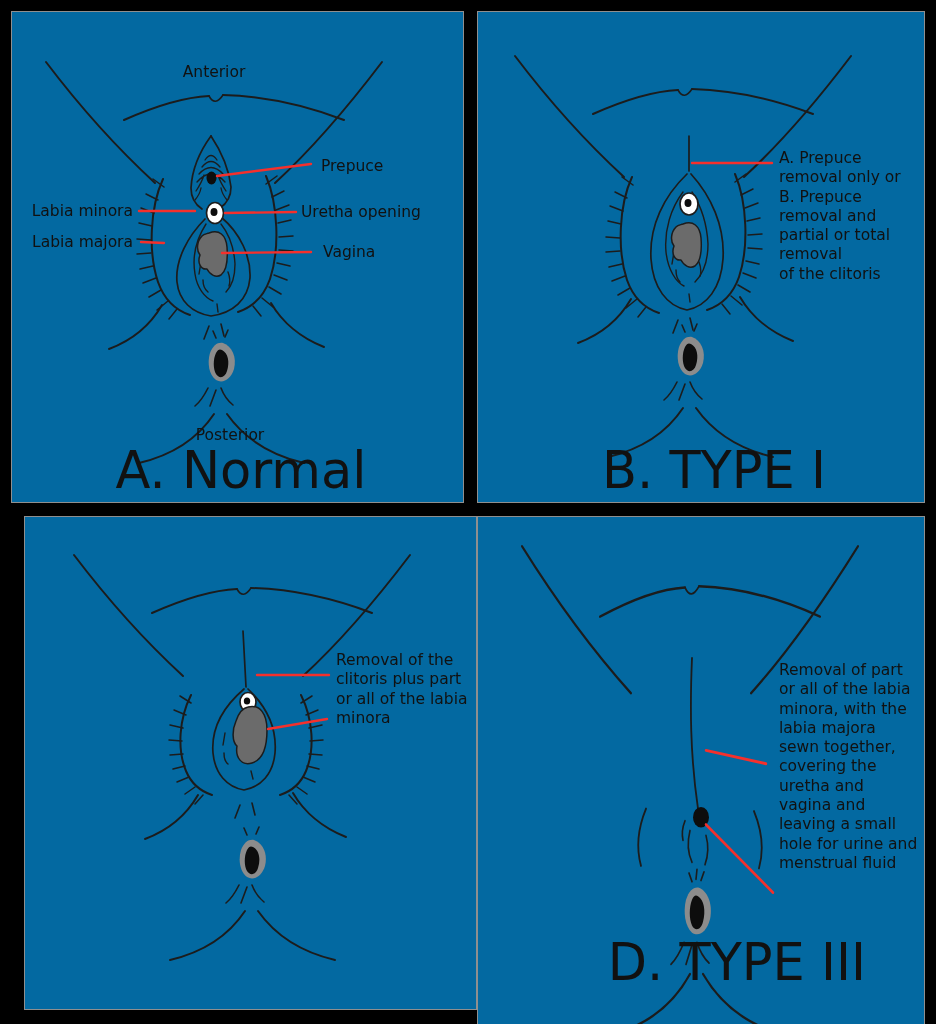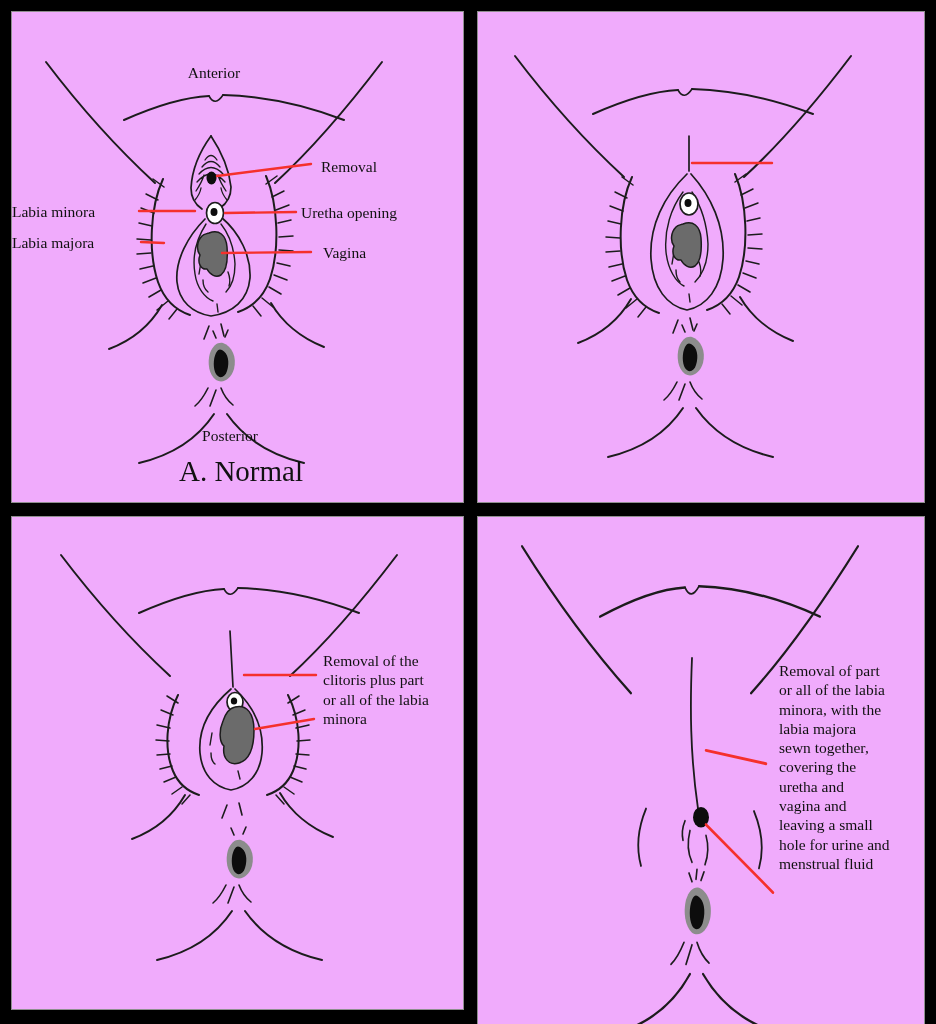--- a/index.html
+++ b/index.html
@@ -1,30 +1,30 @@
 <!DOCTYPE html>
 <html><head>
 <meta charset="utf-8">
 <style>
   html,body{margin:0;padding:0;}
   body{
     width:936px;height:1024px;position:relative;background:#000000;
     font-family:"DejaVu Sans","Liberation Sans",sans-serif;color:#111111;
   }
-  .panel{position:absolute;background:#f0abfc;border:1px solid #8f8f8f;box-sizing:border-box;overflow:hidden;font-family:Liberation Serif, serif;}
+  .panel{position:absolute;background:#0369a1;border:1px solid #8f8f8f;box-sizing:border-box;overflow:hidden;}
   #panel-a{left:11px;top:11px;width:453px;height:492px;}
   #panel-b{left:477px;top:11px;width:448px;height:492px;}
-  #panel-c{left:11px;top:516px;width:453px;height:494px;}
+  #panel-c{left:24px;top:516px;width:453px;height:494px;}
   #panel-d{left:477px;top:516px;width:448px;height:600px;}
   svg.art{position:absolute;left:0;top:0;width:100%;height:100%;}
   .lbl{position:absolute;font-size:15.5px;line-height:19px;white-space:nowrap;}
   .ann{position:absolute;font-size:15.5px;line-height:19.3px;white-space:pre-line;}
-  .ttl{position:absolute;font-size:29px;line-height:44px;white-space:nowrap;transform:translateX(-50%);}
+  .ttl{position:absolute;font-size:51px;line-height:44px;white-space:nowrap;transform:translateX(-50%);}
   .ctr{transform:translateX(-50%);}
-  .ralign{}
+  .ralign{text-align:right;}
 </style>
 </head>
 <body>
 
 <div class="panel" id="panel-a">
   <svg class="art" viewBox="0 0 451 490" preserveAspectRatio="none">
     <g stroke="#1c1c1c" fill="none" stroke-width="2" stroke-linecap="round" stroke-linejoin="round">
       <path d="M34 50 C78 108 118 148 143 171"></path>
       <path d="M370 50 C326 108 288 148 263 171"></path>
       <path d="M112 108 C148 92 176 85 197 84"></path>
@@ -63,21 +63,21 @@
     </g>
     <g stroke="#f5302c" stroke-width="2.4" stroke-linecap="round">
       <path d="M299 152 L205 164"></path>
       <path d="M284 200 L213 201"></path>
       <path d="M299 240 L210 241"></path>
       <path d="M127 199 L183 199"></path>
       <path d="M129 230 L152 231"></path>
     </g>
   </svg>
   <div class="lbl ctr" style="left:202px;top:51px;">Anterior</div>
-  <div class="lbl" style="left:309px;top:145px;">Removal</div>
+  <div class="lbl" style="left:309px;top:145px;">Prepuce</div>
   <div class="lbl ralign" style="left:0;width:121px;top:190px;">Labia minora</div>
   <div class="lbl" style="left:289px;top:191px;">Uretha opening</div>
   <div class="lbl ralign" style="left:0;width:121px;top:221px;">Labia majora</div>
   <div class="lbl" style="left:311px;top:231px;">Vagina</div>
   <div class="lbl ctr" style="left:218px;top:414px;">Posterior</div>
   <div class="ttl" style="left:229px;top:437px;">A. Normal</div>
 </div>
 
 <div class="panel" id="panel-b">
   <svg class="art" viewBox="0 0 446 490" preserveAspectRatio="none">
@@ -110,20 +110,28 @@
       <path stroke-width="1.4" d="M214 180 C223 194 229 212 230 232 C230 248 225 262 217 270"></path>
       <path stroke-width="1.4" d="M196 240 l-2 12 M198 258 q0 8 4 12 M221 250 q3 8 1 14 M211 282 l1 8"></path>
       <ellipse cx="211" cy="192" rx="9" ry="11" fill="#ffffff"></ellipse>
       <ellipse cx="210" cy="191" rx="3.5" ry="4" fill="#0d0d0d" stroke="none"></ellipse>
       <path fill="#6b6b6b" stroke-width="1.5" d="M205 212 C215 208 222 214 223 226 C224 239 222 250 217 254 C212 257 206 254 203 248 C197 249 193 242 196 234 C192 229 193 220 198 215 C200 213 202 213 205 212 Z"></path>
     </g>
     <g stroke="#f5302c" stroke-width="2.4" stroke-linecap="round">
       <path d="M214 151 L294 151"></path>
     </g>
   </svg>
+  <div class="ann" style="left:301px;top:137px;">A. Prepuce
+removal only or
+B. Prepuce
+removal and
+partial or total
+removal
+of the clitoris</div>
+  <div class="ttl" style="left:236px;top:437px;">B. TYPE I</div>
 </div>
 
 <div class="panel" id="panel-c">
   <svg class="art" viewBox="0 0 451 492" preserveAspectRatio="none">
     <g transform="translate(15,-12)" stroke="#1c1c1c" fill="none" stroke-width="2" stroke-linecap="round" stroke-linejoin="round">
       <path d="M34 50 C78 108 118 148 143 171"></path>
       <path d="M370 50 C326 108 288 148 263 171"></path>
       <path d="M112 108 C148 92 176 85 197 84"></path>
       <path stroke-width="1.6" d="M197 84 q6 11 14 -1"></path>
       <path d="M211 83 C248 84 290 92 332 108"></path>
@@ -193,13 +201,14 @@
 or all of the labia
 minora, with the
 labia majora
 sewn together,
 covering the
 uretha and
 vagina and
 leaving a small
 hole for urine and
 menstrual fluid</div>
+  <div class="ttl" style="left:259px;top:424px;">D. TYPE III</div>
 </div>
 
 </body></html>

